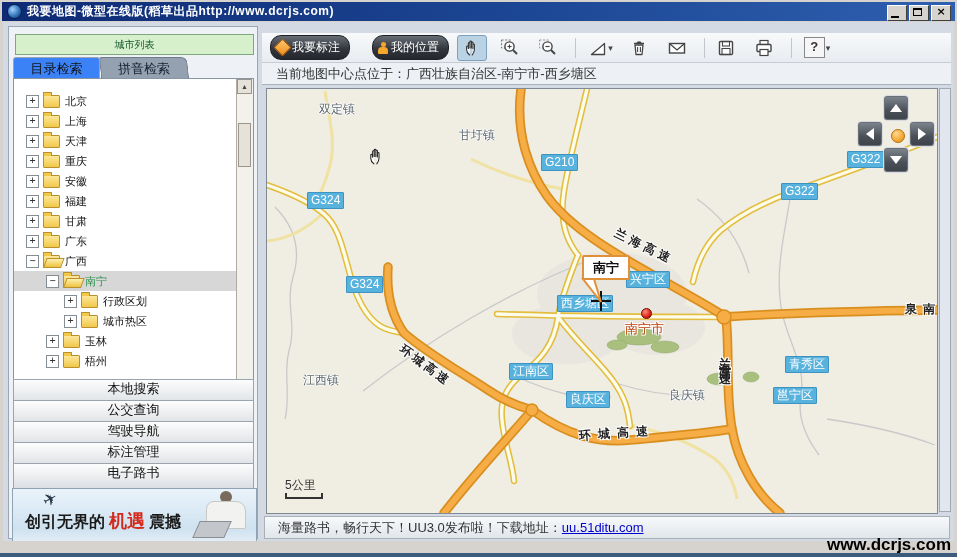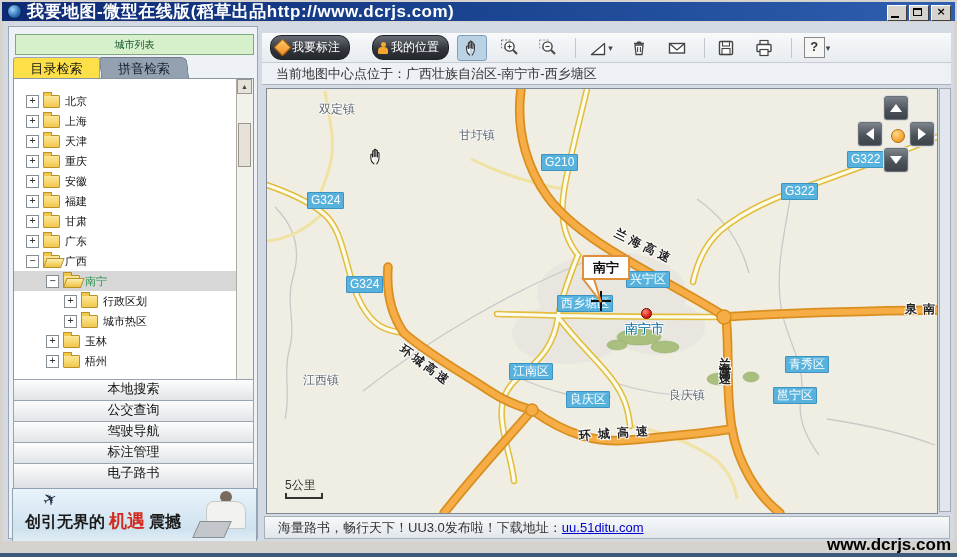--- a/index.html
+++ b/index.html
@@ -8,40 +8,40 @@
        background:#d6d3ce;-webkit-font-smoothing:antialiased;}
   .abs{position:absolute;}
 
   
   #titlebar{left:2px;top:2px;width:953px;height:19px;
     background:linear-gradient(90deg,#0e2a74,#1c4794 55%,#2f5fb0);
     display:flex;align-items:center;color:#fff;}
   #title-icon{width:13px;height:13px;margin:0 5px 0 5px;border-radius:50%;
     background:radial-gradient(circle at 35% 35%,#9fd2ff,#2b6cb5 60%,#123a6e);
     border:1px solid #0a1f4a;flex:none;}
-  #title-text{font-size:17px;font-weight:bold;letter-spacing:.5px;white-space:nowrap;}
+  #title-text{font-size:12px;font-weight:bold;letter-spacing:.5px;white-space:nowrap;}
   .wbtn{width:18px;height:14px;margin-left:2px;background:#d6d3ce;
     border:1px solid;border-color:#fff #404040 #404040 #fff;position:relative;flex:none;}
   #win-btns{position:absolute;right:4px;top:3px;display:flex;}
   .wbtn .g-min{position:absolute;left:3px;bottom:2px;width:8px;height:2px;background:#000;}
   .wbtn .g-max{position:absolute;left:3px;top:2px;width:9px;height:8px;border:1px solid #000;border-top-width:2px;box-sizing:border-box;}
   .wbtn .g-close{position:absolute;left:0;top:-1px;width:18px;text-align:center;font:bold 11px/14px "DejaVu Sans",sans-serif;color:#000;}
 
   #workspace{left:3px;top:22px;width:951px;height:519px;background:#d3dae4;}
   #bottom-strip{left:0;top:541px;width:957px;height:16px;background:#d6d3ce;}
   #site-footer{right:6px;top:535px;font:bold 17px/20px "Liberation Sans",sans-serif;color:#000;}
   #bottom-line{left:0;top:553px;width:957px;height:4px;background:#3c5a7c;}
 
   
   #sidebar{left:8px;top:26px;width:250px;height:513px;background:#eef1f5;
     border:1px solid #9aa6b2;box-sizing:border-box;}
   #city-header{left:6px;top:7px;width:237px;height:19px;background:#d5f0cb;
     border:1px solid #7fa87f;text-align:center;font-size:10px;line-height:19px;color:#14532d;}
   .tab{top:30px;height:21px;font-size:13px;line-height:21px;text-align:center;box-sizing:border-box;}
-  #tab-active{left:4px;width:87px;background:#fde047;border:1px solid #98a6b4;border-bottom:none;
+  #tab-active{left:4px;width:87px;background:#3b82f6;border:1px solid #98a6b4;border-bottom:none;
     border-radius:3px 3px 0 0;color:#111;z-index:2;}
   #tab-inactive{left:91px;width:88px;background:#93a1b1;border:1px solid #707c8a;border-bottom:none;
     border-radius:3px 6px 0 0;color:#16202c;transform:skewX(6deg);}
   #tree{left:4px;top:51px;width:241px;height:323px;background:#fff;border:1px solid #8896a4;
     box-sizing:border-box;overflow:hidden;}
   #tree-rows{position:absolute;left:0;top:12px;right:16px;}
   .trow{display:flex;align-items:center;height:20px;cursor:default;}
   .l1{padding-left:12px;}.l2{padding-left:32px;}.l3{padding-left:50px;}
   .trow.sel{background:#d7d7d7;}
   .exp{width:11px;height:11px;border:1px solid #848c94;background:#fff;flex:none;
@@ -101,21 +101,21 @@
   
   #map{left:266px;top:88px;width:670px;height:424px;background:#f0ede3;
     border:1px solid #808a94;overflow:hidden;cursor:grab;}
   #map svg.roads{position:absolute;left:0;top:0;}
   .chip{position:absolute;background:#58b2de;color:#fff;font-size:12px;line-height:15px;
     height:15px;padding:0 3px;border:1px solid #3f93c0;border-radius:1px;white-space:nowrap;box-sizing:content-box;}
   .town{position:absolute;font-size:12px;color:#5c6870;white-space:nowrap;
     text-shadow:1px 0 1px #fff,-1px 0 1px #fff,0 1px 1px #fff,0 -1px 1px #fff;}
   .roadtext{position:absolute;font-size:12px;font-weight:bold;color:#222;white-space:nowrap;
     text-shadow:1px 1px 0 #fff,-1px -1px 0 #fff,1px -1px 0 #fff,-1px 1px 0 #fff;}
-  #city-label{position:absolute;left:358px;top:231px;font-size:13px;color:#0369a1;
+  #city-label{position:absolute;left:358px;top:231px;font-size:13px;color:#c2410c;
     text-shadow:1px 1px 0 #fff,-1px -1px 0 #fff,1px -1px 0 #fff,-1px 1px 0 #fff;}
   #city-marker{position:absolute;left:374px;top:219px;width:9px;height:9px;border-radius:50%;
     background:radial-gradient(circle at 35% 30%,#ff8a7a,#d81c10 65%,#8e0d06);border:1px solid #6e0a06;}
   #crosshair-h{position:absolute;left:324px;top:211px;width:20px;height:2px;background:#111;}
   #crosshair-v{position:absolute;left:333px;top:202px;width:2px;height:20px;background:#111;}
   #callout{position:absolute;left:315px;top:166px;width:44px;height:21px;background:#fff;
     border:2px solid #e09038;border-radius:2px;font:bold 13px/21px "Liberation Sans",sans-serif;
     text-align:center;color:#111;box-sizing:content-box;z-index:5;}
   #callout-tail{position:absolute;left:313px;top:189px;z-index:4;}
   #navpad{position:absolute;left:588px;top:6px;width:84px;height:84px;}

